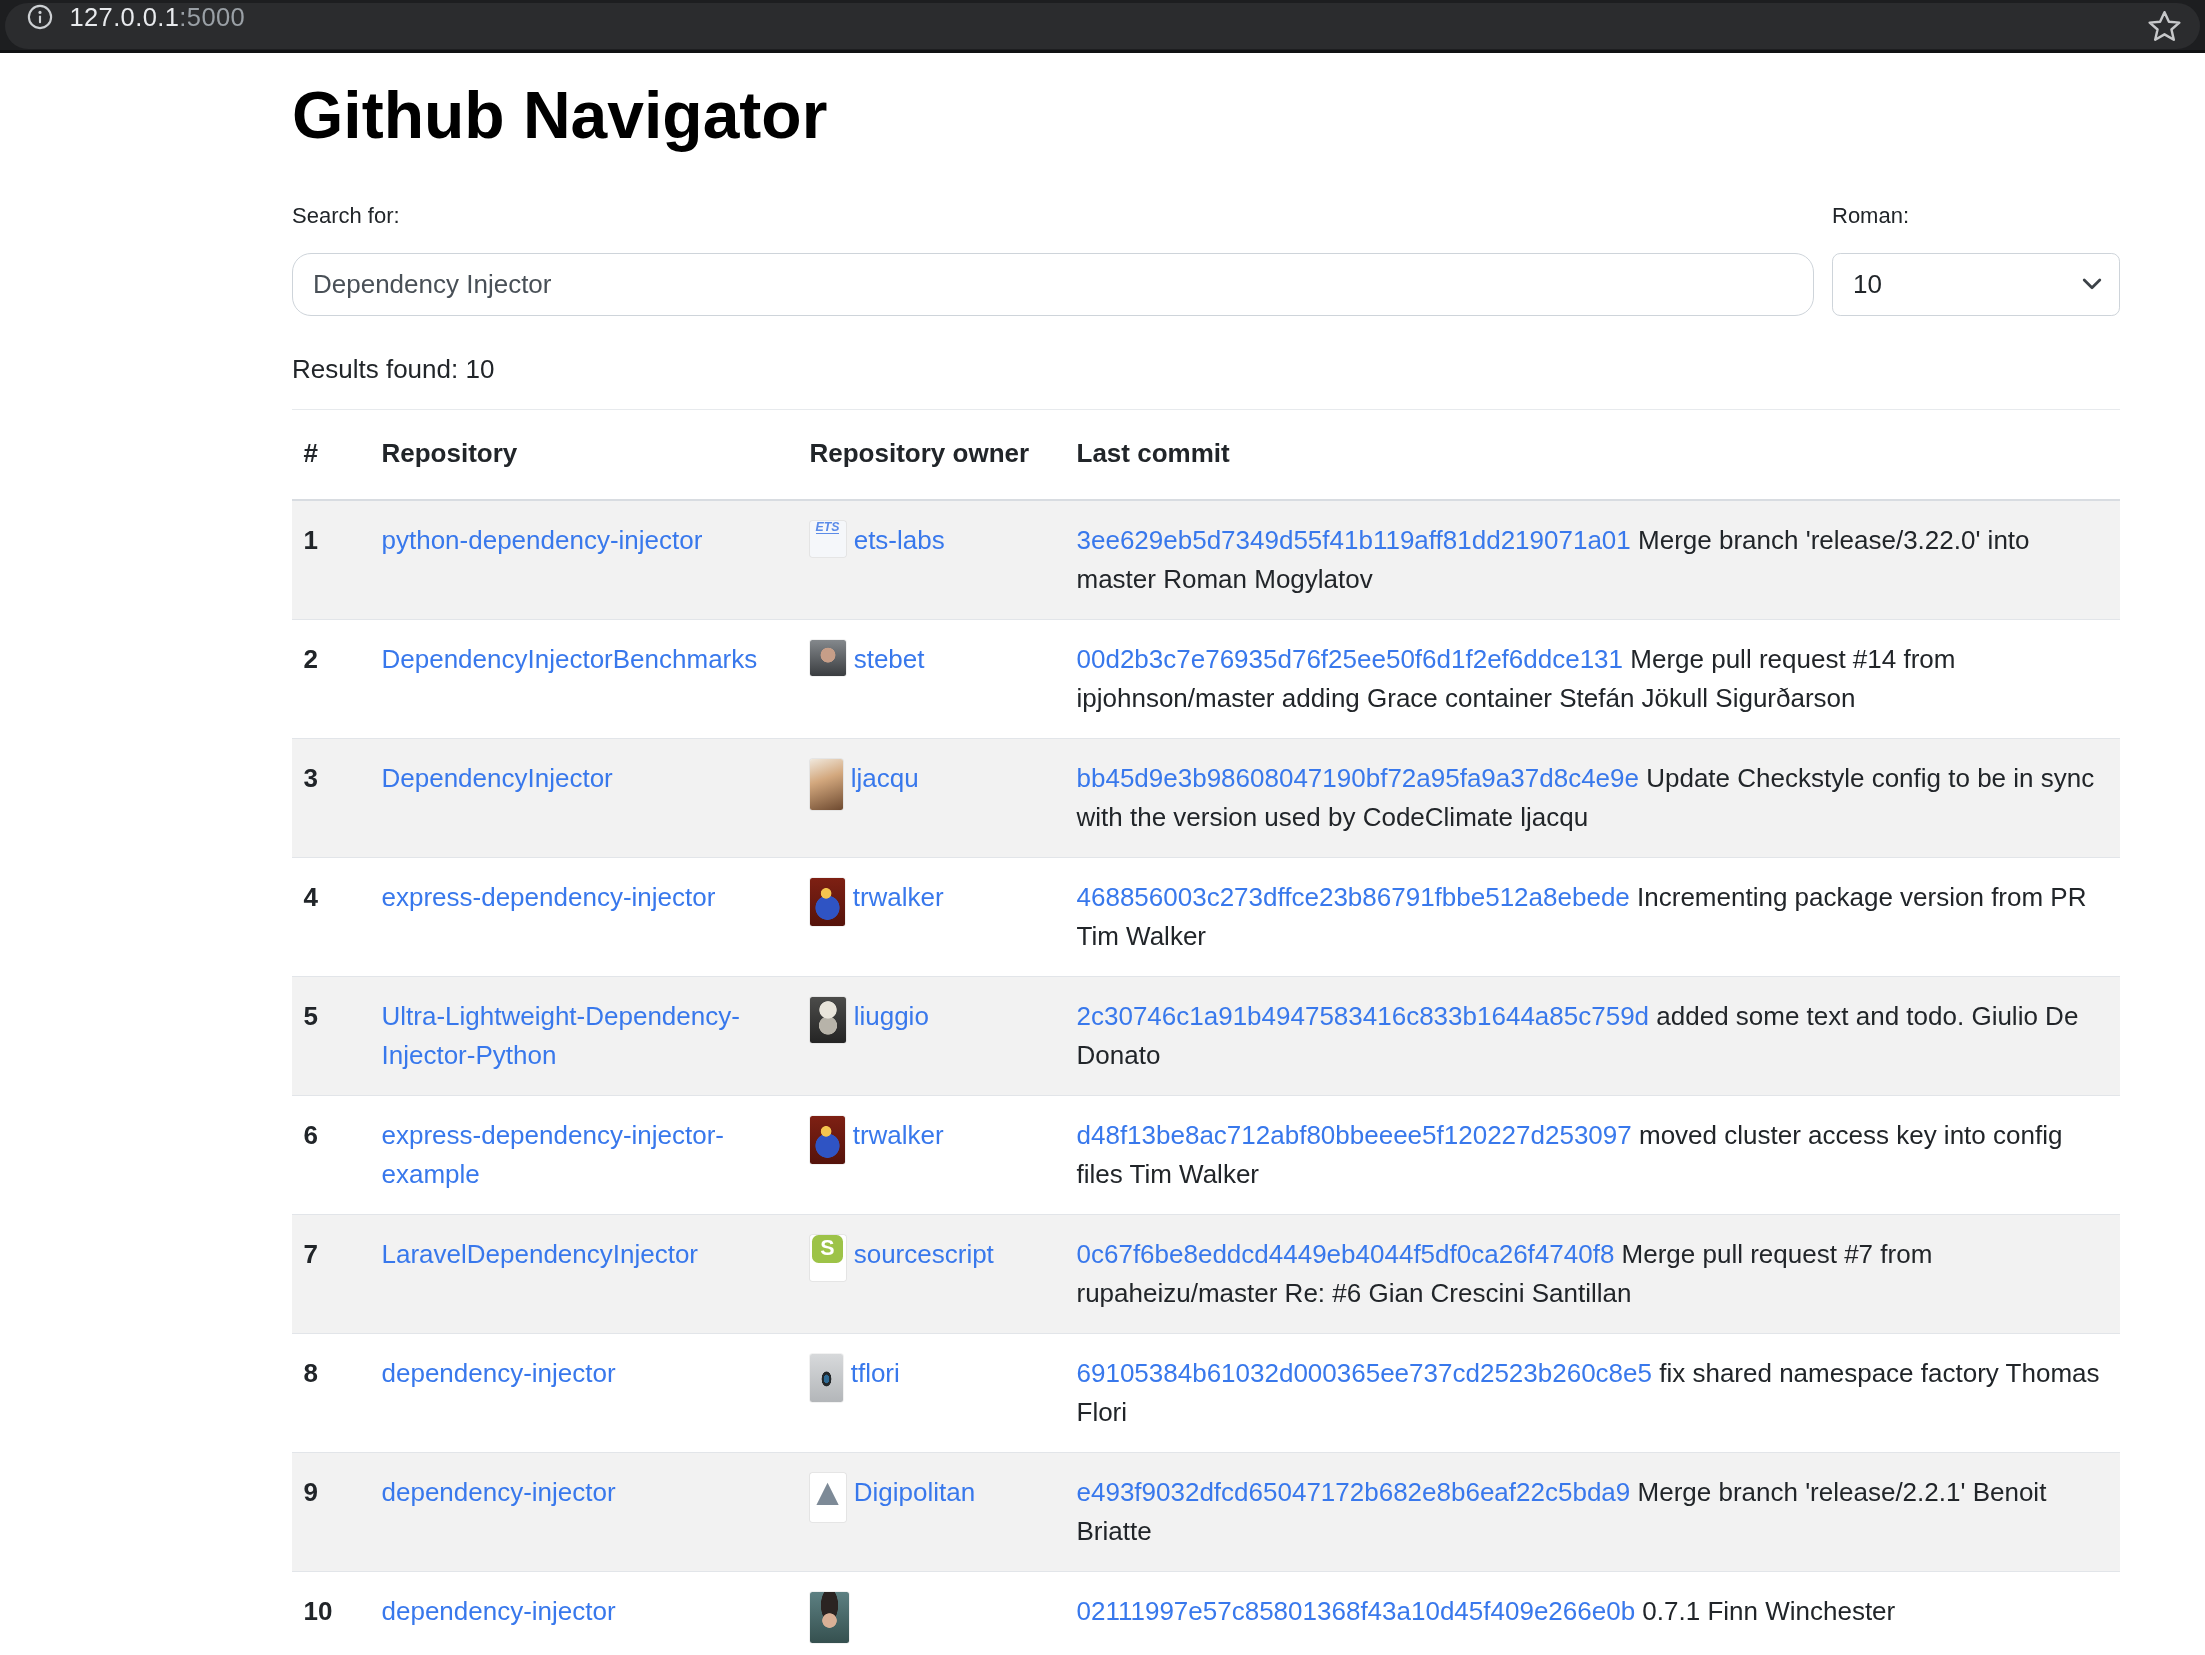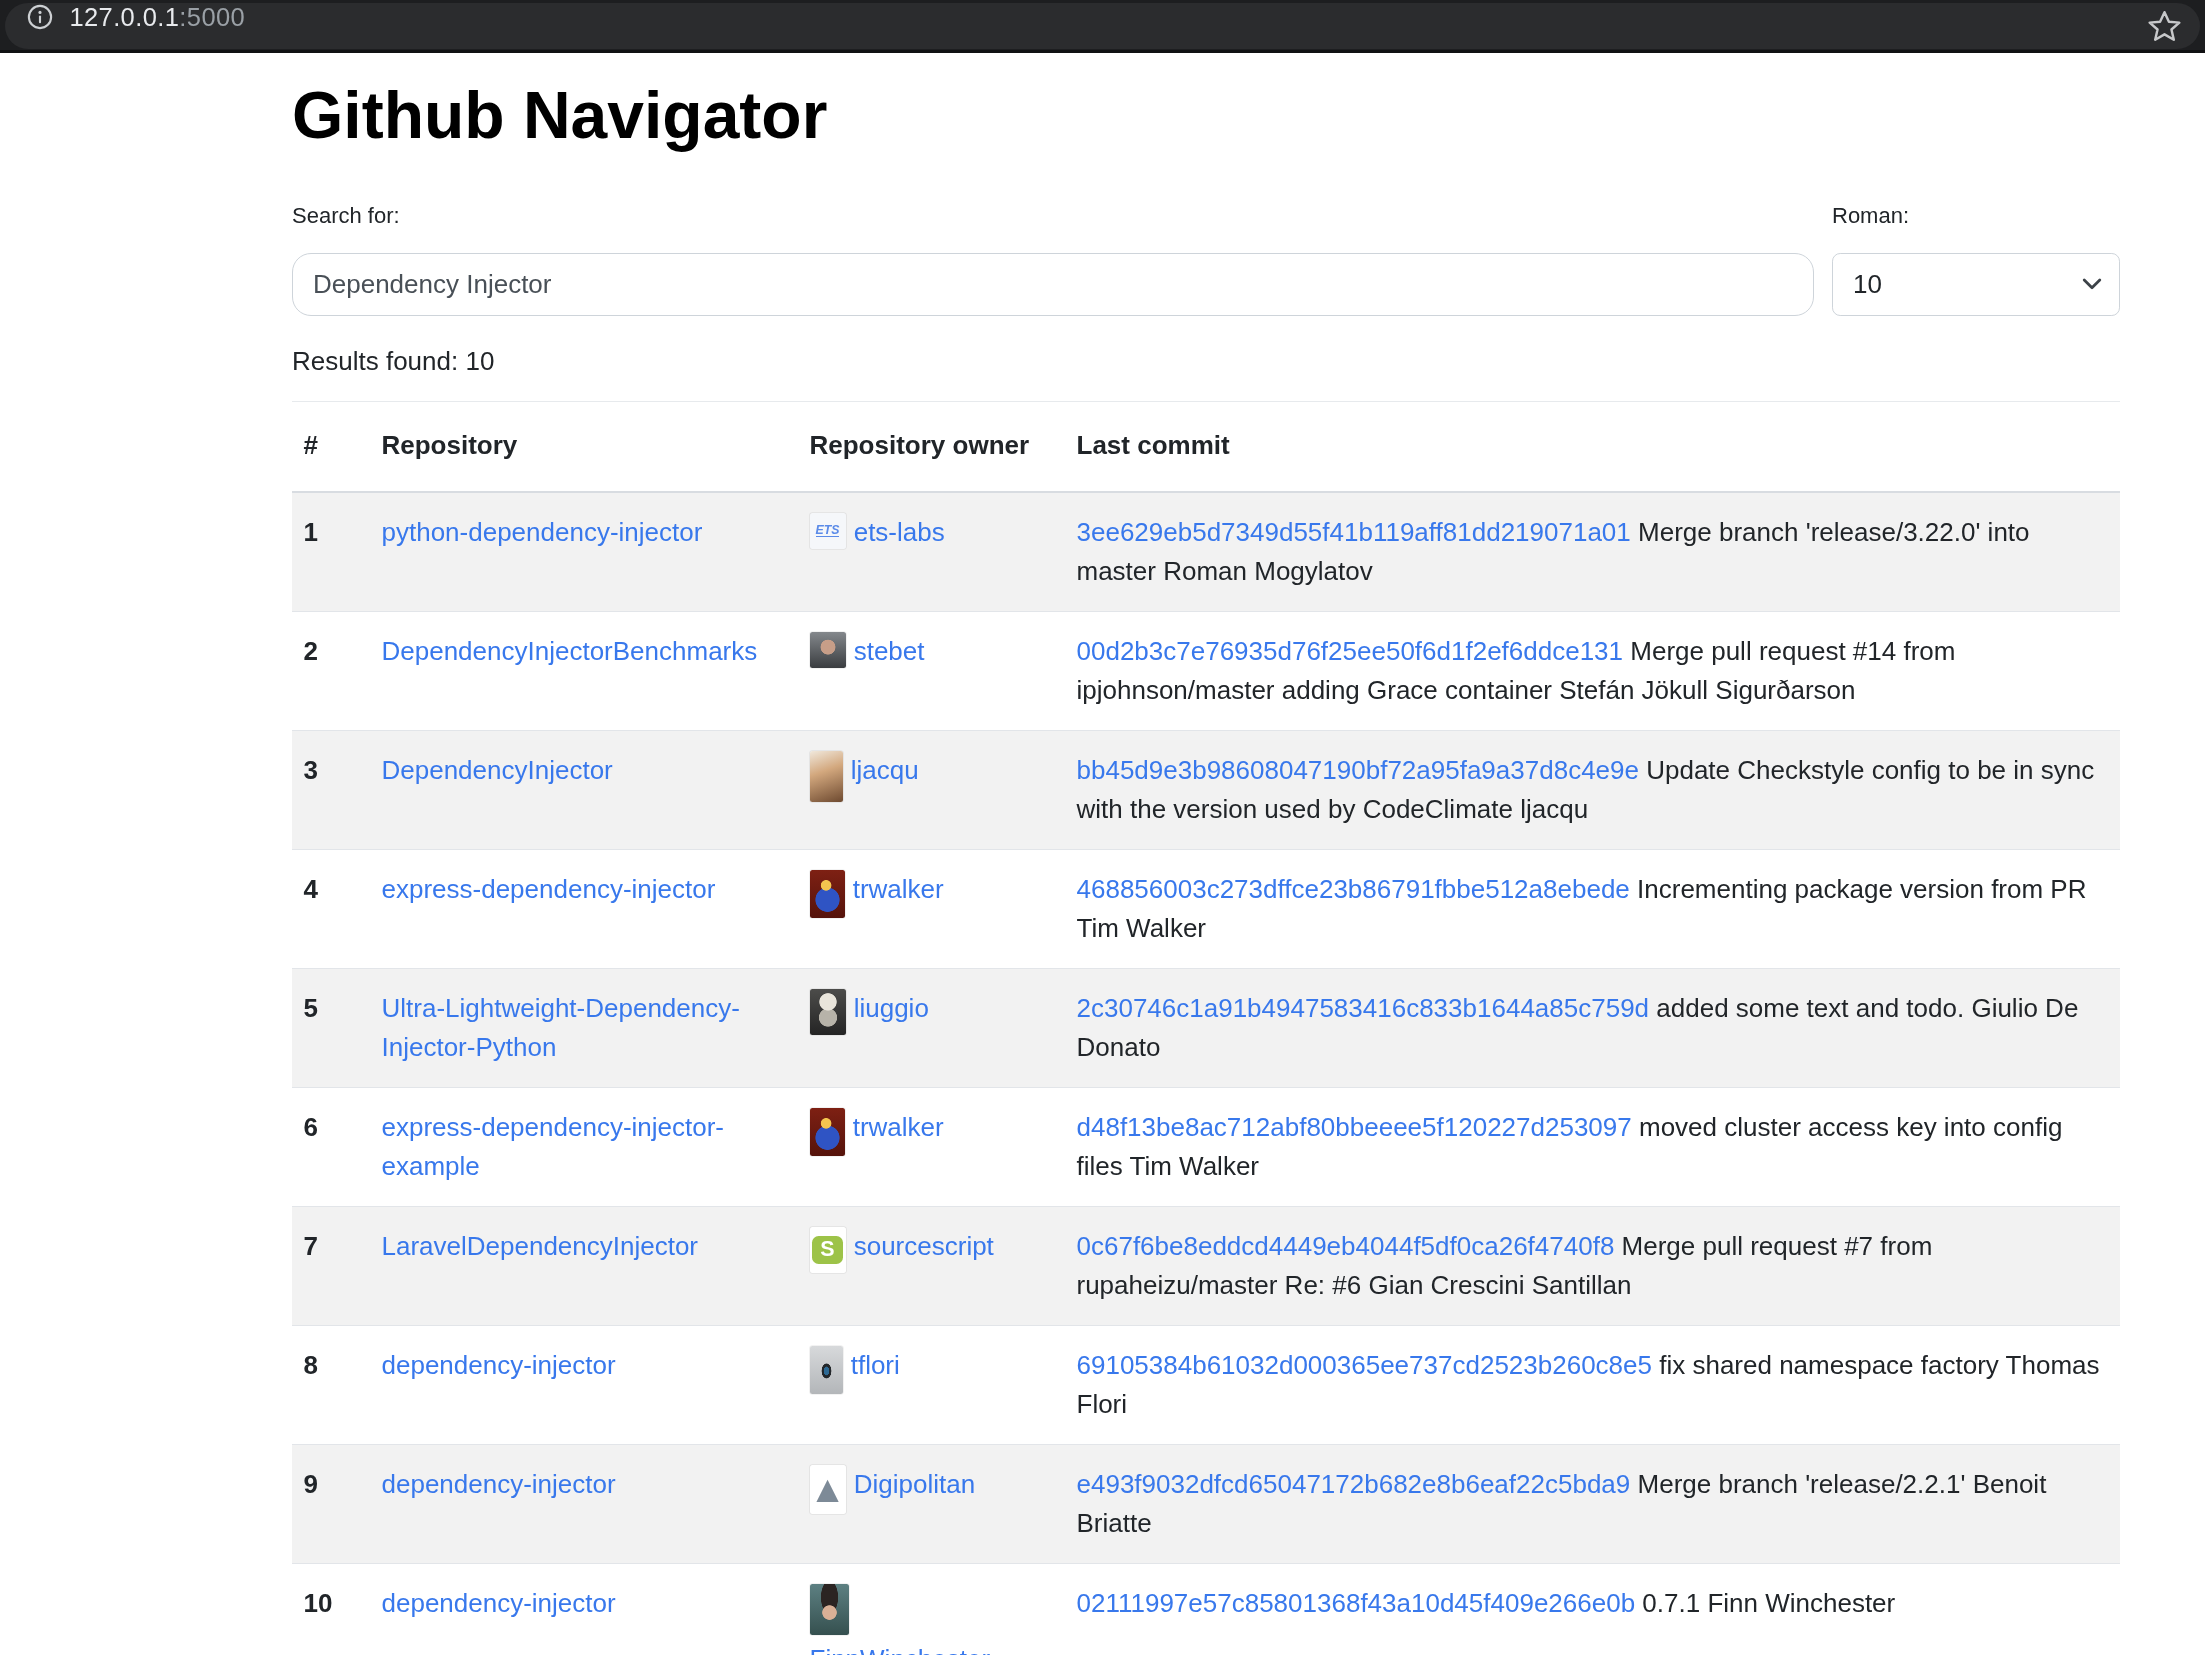--- a/index.html
+++ b/index.html
@@ -38,41 +38,41 @@
     width:100%;height:63px;border:1.6px solid var(--input-border);border-radius:19px;
     padding:0 20px;font-size:26px;color:#495057;font-family:"Liberation Sans",sans-serif;outline:none;background:#fff;
   }
   .select-wrap{position:relative;width:288px}
   .limit-select{
     appearance:none;-webkit-appearance:none;width:100%;height:63px;border:1.6px solid var(--input-border);
     border-radius:8.2px;padding:0 49px 0 20px;font-size:26px;color:var(--text);
     font-family:"Liberation Sans",sans-serif;background:#fff;outline:none;
   }
   .chevron{position:absolute;right:18px;top:25.5px;pointer-events:none}
-  .results-line{margin-top:30px;font-size:26px;line-height:30px}
+  .results-line{margin-top:38px;font-size:26px;line-height:30px}
   hr.divider{border:none;border-top:1.6px solid #e7eaed;margin:25px 0 0}
   
   table.repo-table{width:100%;border-collapse:collapse;font-size:26px;table-layout:auto}
   thead th{
     text-align:left;font-weight:700;padding:25px 11.5px 28px;line-height:36px;
     border-bottom:2.5px solid #d8dce1;white-space:nowrap;
   }
   .col-index{width:78px}
   .col-repo{width:428px}
   .col-owner{width:267px}
   tbody tr:nth-child(odd){background:var(--stripe)}
   tbody th,tbody td{
     padding:20px 11.5px;line-height:39px;vertical-align:top;text-align:left;
     border-top:1.6px solid var(--table-border);
   }
   tbody th.row-index{font-weight:700;width:78px}
   a{color:var(--link);text-decoration:none;cursor:pointer}
   .commit-msg{color:var(--text)}
   .avatar{
-    float:left;margin-right:8.2px;display:flex;align-items:center;justify-content:center;
+    float:left;margin-right:8.2px;display:flex;align-items:flex-start;justify-content:center;
     border-radius:2.5px;box-shadow:0 0 0 0.8px rgba(0,0,0,.07);overflow:hidden;background:#eee;
   }
   .avatar.block{float:none;margin-bottom:5px}
   .avatar span{display:inline-block;line-height:1;white-space:nowrap}
 </style>
 </head>
 <body>
 
 <div class="topbar">
   <div class="addr-pill">

